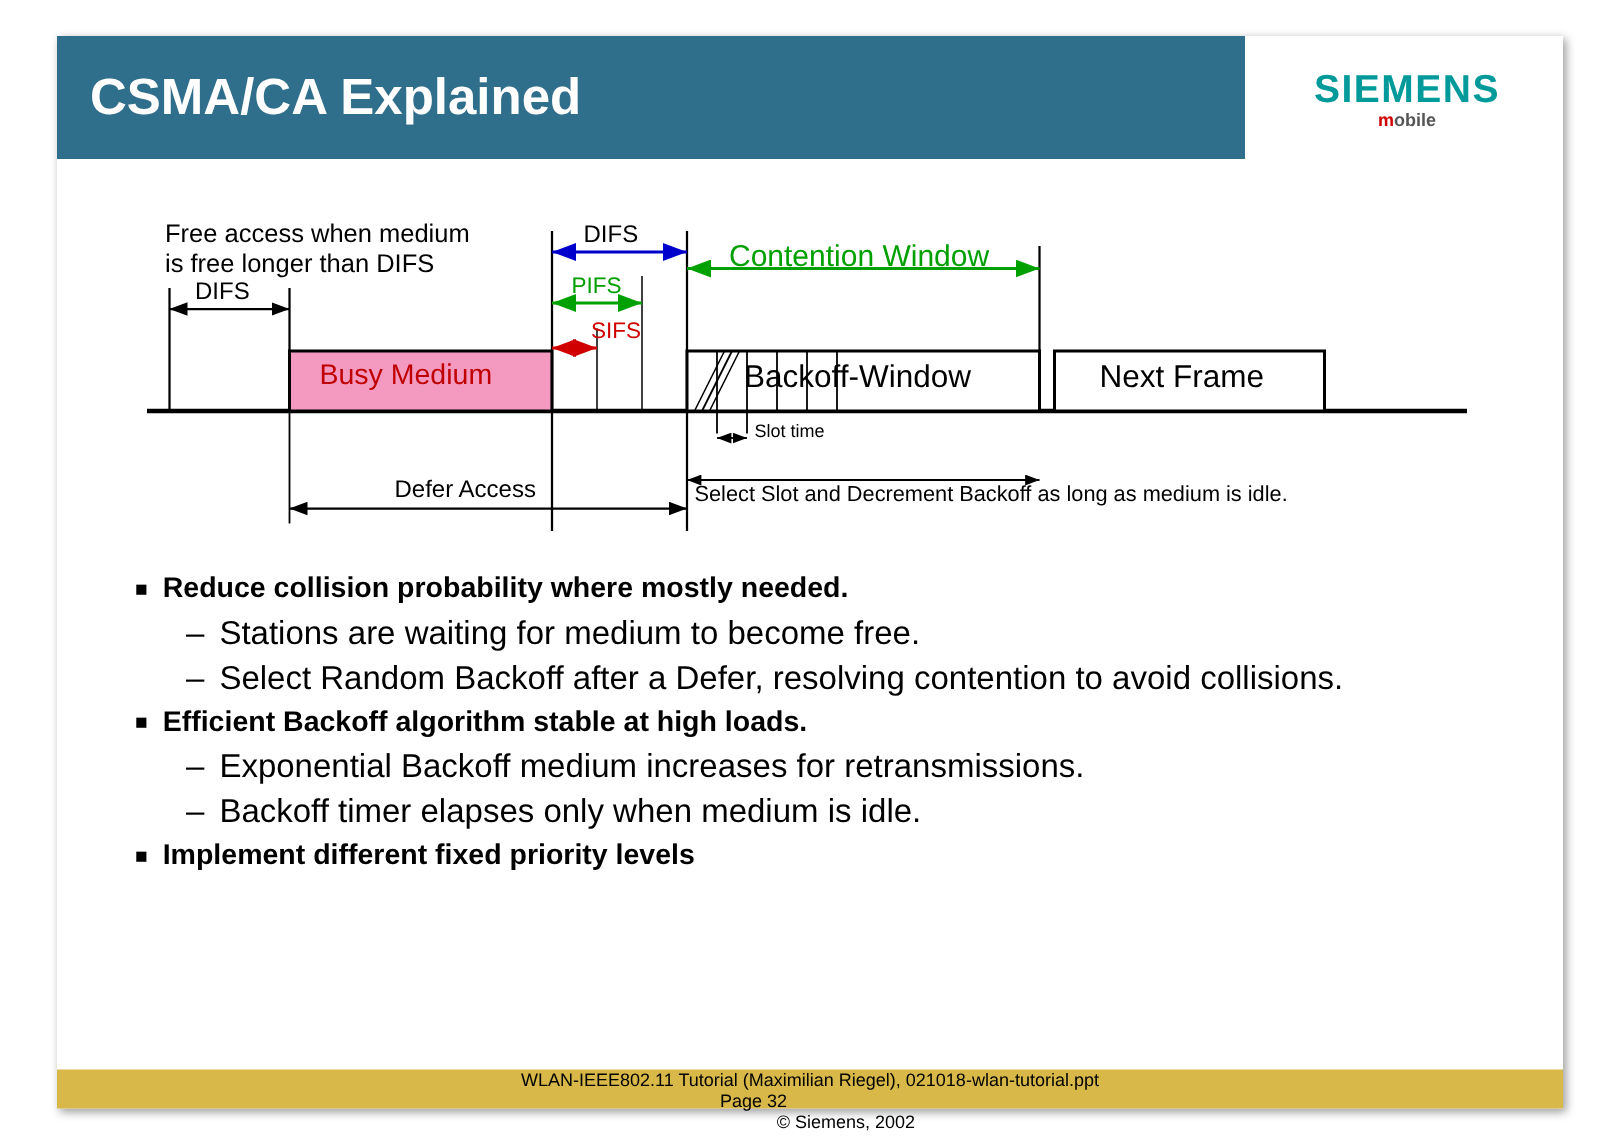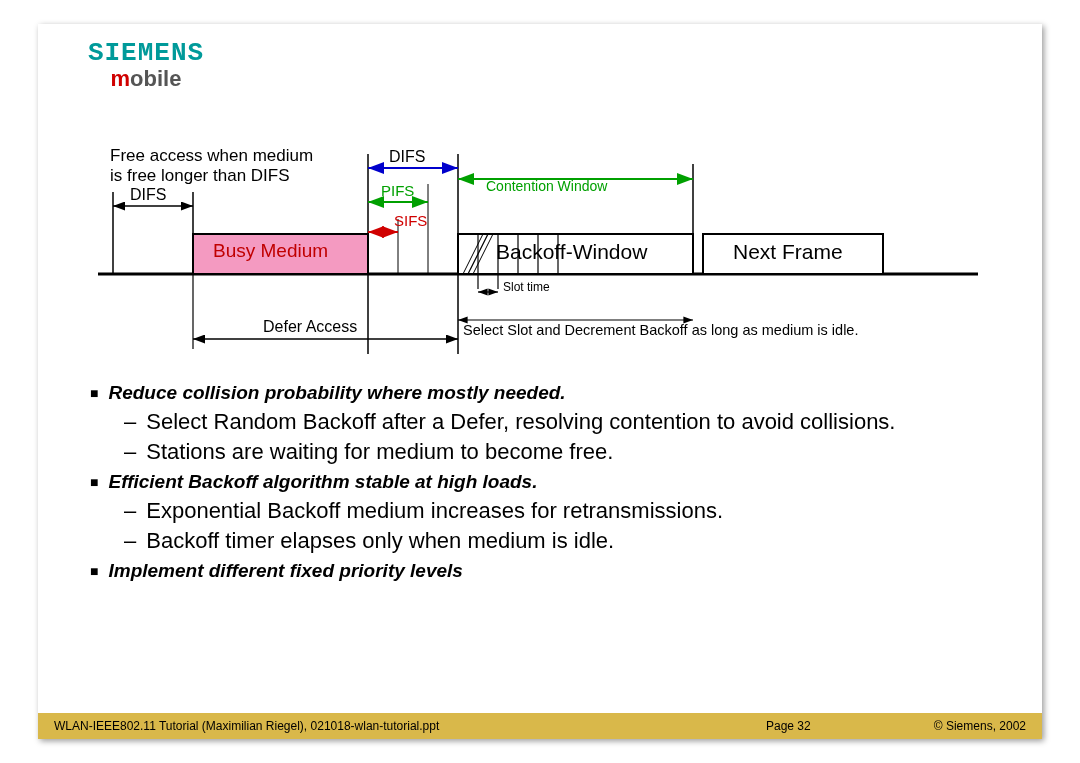--- a/index.html
+++ b/index.html
@@ -45,45 +45,44 @@
     display: flex;
     flex-direction: column;
     justify-content: center;
     align-items: center;
   }
   .siemens {
     color: #009a9a;
     font-weight: bold;
     font-size: 26px;
     letter-spacing: 1px;
-    font-family: Liberation Mono, monospace;
+    font-family: Liberation Sans, sans-serif;
   }
   .mobile {
-    font-size: 22px;
+    font-size: 12px;
     font-weight: bold;
     color: #555;
     margin-top: -2px;
   }
   .mobile .m { color: #d00000; }
   .diagram {
     position: relative;
     margin: 18px 40px 8px 60px;
     height: 250px;
   }
   .diagram svg { position:absolute; left:0; top:0; }
   .content {
     padding: 0 52px 0 52px;
     font-size: 20px;
     color: #000;
   }
   .content .lvl1 {
     font-weight: bold;
     font-size: 19px;
     margin: 6px 0 4px 0;
-    font-style: italic;
   }
   .content .lvl1::before {
     content: "■";
     font-size: 14px;
     margin-right: 10px;
     vertical-align: 1px;
   }
   .content .lvl2 {
     font-size: 22px;
     margin: 2px 0 2px 34px;
@@ -98,32 +97,36 @@
     bottom: 0;
     left: 0;
     right: 0;
     height: 26px;
     background: #d9b84a;
     font-size: 12px;
     display: flex;
     align-items: center;
     padding: 0 16px;
     justify-content: space-between;
+    flex-direction: column;
   }
   .footer .fl { flex:1; }
   .footer .fc { width:120px; text-align:left; }
   .footer .fr { width:140px; text-align:right; }
   .dlabel { font-size:16px; position:absolute; }
 </style>
 </head>
 <body>
 
 <div class="slide-frame">
 
   <div class="header">
+    <div class="title-bar">
+      <h1>CSMA/CA Explained</h1>
+    </div>
     <div class="logo-box">
       <div class="siemens">SIEMENS</div>
       <div class="mobile"><span class="m">m</span><span>obile</span></div>
     </div>
   </div>
 
   <div class="diagram">
 
 
     <div class="dlabel" style="left:12px; top:22px; font-size:17px; line-height:1.15;">
@@ -201,33 +204,33 @@
 
       <line x1="380" y1="168" x2="400" y2="168" stroke="#000" stroke-width="1.2" marker-start="url(#arrS)" marker-end="url(#arr)"></line>
 
       <line x1="360" y1="196" x2="595" y2="196" stroke="#000" stroke-width="1.2" marker-start="url(#arrS)" marker-end="url(#arr)"></line>
     </svg>
 
     <div class="dlabel" style="left:32px; top:62px; font-size:16px;">DIFS</div>
     <div class="dlabel" style="left:291px; top:24px; font-size:16px;">DIFS</div>
     <div class="dlabel" style="left:283px; top:58px; font-size:15px; color:#00a000;">PIFS</div>
     <div class="dlabel" style="left:296px; top:88px; font-size:15px; color:#d00000;">SIFS</div>
-    <div class="dlabel" style="left:388px; top:36px; font-size:14px; color:#00a000;margin-top:18px;">Contention Window</div>
+    <div class="dlabel" style="left:388px; top:36px; font-size:20px; color:#00a000;">Contention Window</div>
     <div class="dlabel" style="left:115px; top:116px; font-size:19px; color:#c00000;">Busy Medium</div>
     <div class="dlabel" style="left:398px; top:116px; font-size:21px;">Backoff-Window</div>
     <div class="dlabel" style="left:635px; top:116px; font-size:21px;">Next Frame</div>
     <div class="dlabel" style="left:405px; top:156px; font-size:12px;">Slot time</div>
     <div class="dlabel" style="left:165px; top:194px; font-size:16px;">Defer Access</div>
     <div class="dlabel" style="left:365px; top:198px; font-size:14.5px;">Select Slot and Decrement Backoff as long as medium is idle.</div>
   </div>
 
   <div class="content">
     <div class="lvl1">Reduce collision probability where mostly needed.</div>
+    <div class="lvl2">Stations are waiting for medium to become free.</div>
     <div class="lvl2">Select Random Backoff after a Defer, resolving contention to avoid collisions.</div>
-    <div class="lvl2">Stations are waiting for medium to become free.</div>
     <div class="lvl1">Efficient Backoff algorithm stable at high loads.</div>
     <div class="lvl2">Exponential Backoff medium increases for retransmissions.</div>
     <div class="lvl2">Backoff timer elapses only when medium is idle.</div>
     <div class="lvl1">Implement different fixed priority levels</div>
   </div>
 
   <div class="footer">
     <div class="fl">WLAN-IEEE802.11 Tutorial (Maximilian Riegel), 021018-wlan-tutorial.ppt</div>
     <div class="fc">Page 32</div>
     <div class="fr">© Siemens, 2002</div>

